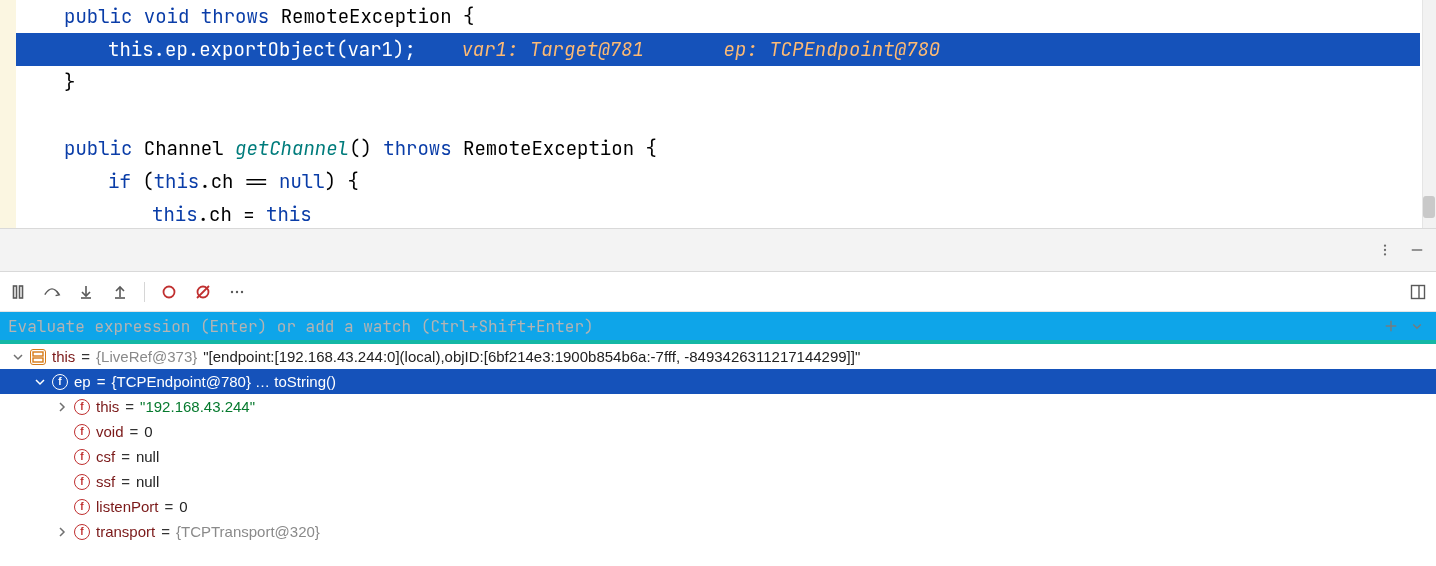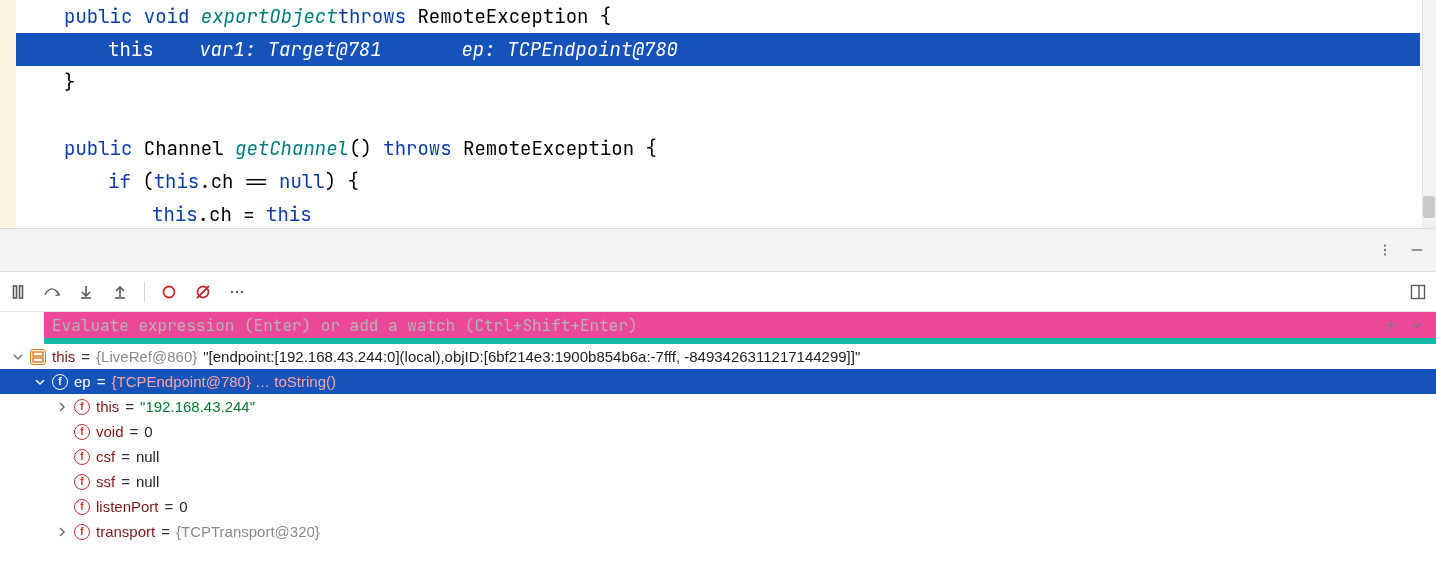--- a/index.html
+++ b/index.html
@@ -12,37 +12,37 @@
   .gutter .bp { position: absolute; left: 0; width: 16px; height: 33px; background: #fbf6e1; }
   .code-lines { position: absolute; left: 16px; top: 0; right: 16px; }
   .line { height: 33px; display: flex; align-items: center; font-family: "JetBrains Mono", "Consolas", "Menlo", monospace; font-size: 19px; white-space: pre; }
   .line .pad { display: inline-block; }
   .line.exec { background: #1552ba; color: #fff; }
   .line.exec .tok { color: #fff !important; }
   .kw { color: #0a3da8; }
   .method { color: #007c7c; font-style: italic; }
   .punc { color: #000; }
   .hint { color: #9aa0aa; font-style: italic; }
-  .line.exec .hint { color: #ffffff; }
+  .line.exec .hint { color: #fdba74; }
   .scrollbar-track { position: absolute; right: 0; top: 0; width: 14px; height: 100%; background: #f2f2f2; border-left: 1px solid #e5e5e5; }
   .scrollbar-thumb { position: absolute; right: 1px; width: 12px; background: #c9c9c9; border-radius: 3px; }
 
   
   .panel-header { flex: 0 0 44px; background: #f3f3f3; border-top: 1px solid #d9d9d9; border-bottom: 1px solid #d9d9d9; display: flex; align-items: center; justify-content: flex-end; padding-right: 8px; gap: 10px; }
   .panel-header .iconbtn { width: 22px; height: 22px; display: flex; align-items: center; justify-content: center; color: #6b6b6b; }
 
   
   .dbg-toolbar { flex: 0 0 40px; display: flex; align-items: center; padding: 0 8px; gap: 14px; border-bottom: 1px solid #e5e5e5; background: #fff; }
   .dbg-toolbar .sep { width: 1px; height: 20px; background: #d6d6d6; }
   .dbg-toolbar .tbtn { width: 20px; height: 20px; display: flex; align-items: center; justify-content: center; color: #595959; }
   .dbg-toolbar .tbtn.red { color: #c03030; }
   .dbg-toolbar .spacer { flex: 1; }
 
   
-  .eval-row { flex: 0 0 32px; display: flex; align-items: center; padding: 0 8px; border-bottom: 6px solid #14b8a6; background: #ec4899; margin-left: 44px; }
+  .eval-row { flex: 0 0 32px; display: flex; align-items: center; padding: 0 8px; border-bottom: 4px solid #14b8a6; background: #0ea5e9; }
   .eval-input { flex: 1; border: none; outline: none; font-family: "JetBrains Mono","Consolas","Menlo",monospace; font-size: 16px; color: #333; background: transparent; }
   .eval-input::placeholder { color: #b3b3b3; }
   .eval-row .rbtn { width: 22px; height: 22px; display:flex; align-items:center; justify-content:center; color:#7a7a7a; margin-left:4px;}
 
   
   .vars { flex: 1; overflow: auto; background: #fff; font-family: "Segoe UI","Helvetica Neue",Arial,sans-serif; font-size: 15px; }
   .row { height: 25px; display: flex; align-items: center; padding-left: 6px; gap: 6px; }
   .row.sel { background: #1552ba; color: #fff; }
   .row .indent { display: inline-block; }
   .chev { width: 12px; height: 12px; display: inline-flex; align-items:center; justify-content:center; color:#707070; font-size:10px; }
@@ -50,37 +50,37 @@
   .node-icon { width: 16px; height: 16px; border-radius: 50%; display:inline-flex; align-items:center; justify-content:center; font-size:10px; font-weight:600; }
   .ic-this { border:1.7px solid #d67a17; color:#d67a17; background:transparent; border-radius:3px;}
   .ic-this::before{content:"";}
   .ic-field { border:1.6px solid #c03030; color:#c03030; background:#fff; }
   .row.sel .ic-field { border-color:#fff; color:#fff; background:transparent;}
   .name { color:#7a1818; }
   .row.sel .name { color:#fff; }
   .eq { color:#333; }
   .row.sel .eq { color:#fff; }
   .val-gray { color:#8a8a8a; }
-  .row.sel .val-gray { color:#fca5a5; }
+  .row.sel .val-gray { color:#ffffff; }
   .val-str { color:#067a2e; }
   .val-plain { color:#222; }
   svg { display:block; }
 </style>
 </head>
 <body>
 
 <div class="root">
 
   <div class="editor">
     <div class="gutter">
       <div class="bp" style="top:33px;"></div>
     </div>
     <div class="code-lines" id="code-lines">
-        <div class="line"><span class="pad" style="width: 48px;"></span><span class="kw">public</span><span class="punc"> </span><span class="kw">void</span><span class="punc"> </span><span class="method">exportObject</span><span class="kw">throws</span><span class="punc"> RemoteException {</span></div>
-        <div class="line exec"><span class="pad" style="width: 92px;"></span><span class="kw tok">this</span><span class="hint">    var1: Target@781       ep: TCPEndpoint@780</span></div>
+        <div class="line"><span class="pad" style="width: 48px;"></span><span class="kw">public</span><span class="punc"> </span><span class="kw">void</span><span class="punc"> </span><span class="kw">throws</span><span class="punc"> RemoteException {</span></div>
+        <div class="line exec"><span class="pad" style="width: 92px;"></span><span class="kw tok">this</span><span class="punc tok">.ep.exportObject(var1);</span><span class="hint">    var1: Target@781       ep: TCPEndpoint@780</span></div>
         <div class="line"><span class="pad" style="width: 48px;"></span><span class="punc">}</span></div>
         <div class="line"><span class="pad" style="width: 48px;"></span></div>
         <div class="line"><span class="pad" style="width: 48px;"></span><span class="kw">public</span><span class="punc"> Channel </span><span class="method">getChannel</span><span class="punc">() </span><span class="kw">throws</span><span class="punc"> RemoteException {</span></div>
         <div class="line"><span class="pad" style="width: 92px;"></span><span class="kw">if</span><span class="punc"> (</span><span class="kw">this</span><span class="punc">.ch == </span><span class="kw">null</span><span class="punc">) {</span></div>
         <div class="line"><span class="pad" style="width: 136px;"></span><span class="kw">this</span><span class="punc">.ch = </span><span class="kw">this</span></div>
       </div>
     <div class="scrollbar-track">
       <div class="scrollbar-thumb" id="sb-thumb" style="top: 196px; height: 22px;"></div>
     </div>
   </div>
@@ -179,21 +179,21 @@
           </svg>
         </span>
         <span class="node-icon ic-this">
           <svg width="14" height="14" viewBox="0 0 14 14">
             <rect x="2" y="2" width="10" height="4" fill="none" stroke="#d67a17" stroke-width="1.4"></rect>
             <rect x="2" y="8" width="10" height="4" fill="none" stroke="#d67a17" stroke-width="1.4"></rect>
           </svg>
         </span>
         <span class="name"> this</span>
         <span class="eq"> = </span>
-        <span class="val-gray">{LiveRef@860} </span>
+        <span class="val-gray">{LiveRef@373} </span>
         <span class="val-plain">"[endpoint:[192.168.43.244:0](local),objID:[6bf214e3:1900b854b6a:-7fff, -8493426311217144299]]"</span>
       </div>
       <div class="row sel">
         <span class="indent" style="width: 22px;"></span>
         <span class="chev">
           <svg width="10" height="10" viewBox="0 0 10 10">
             <path d="M1 3 L5 7 L9 3" fill="none" stroke="currentColor" stroke-width="1.5"></path>
           </svg>
         </span>
         <span class="node-icon ic-field">f</span>

